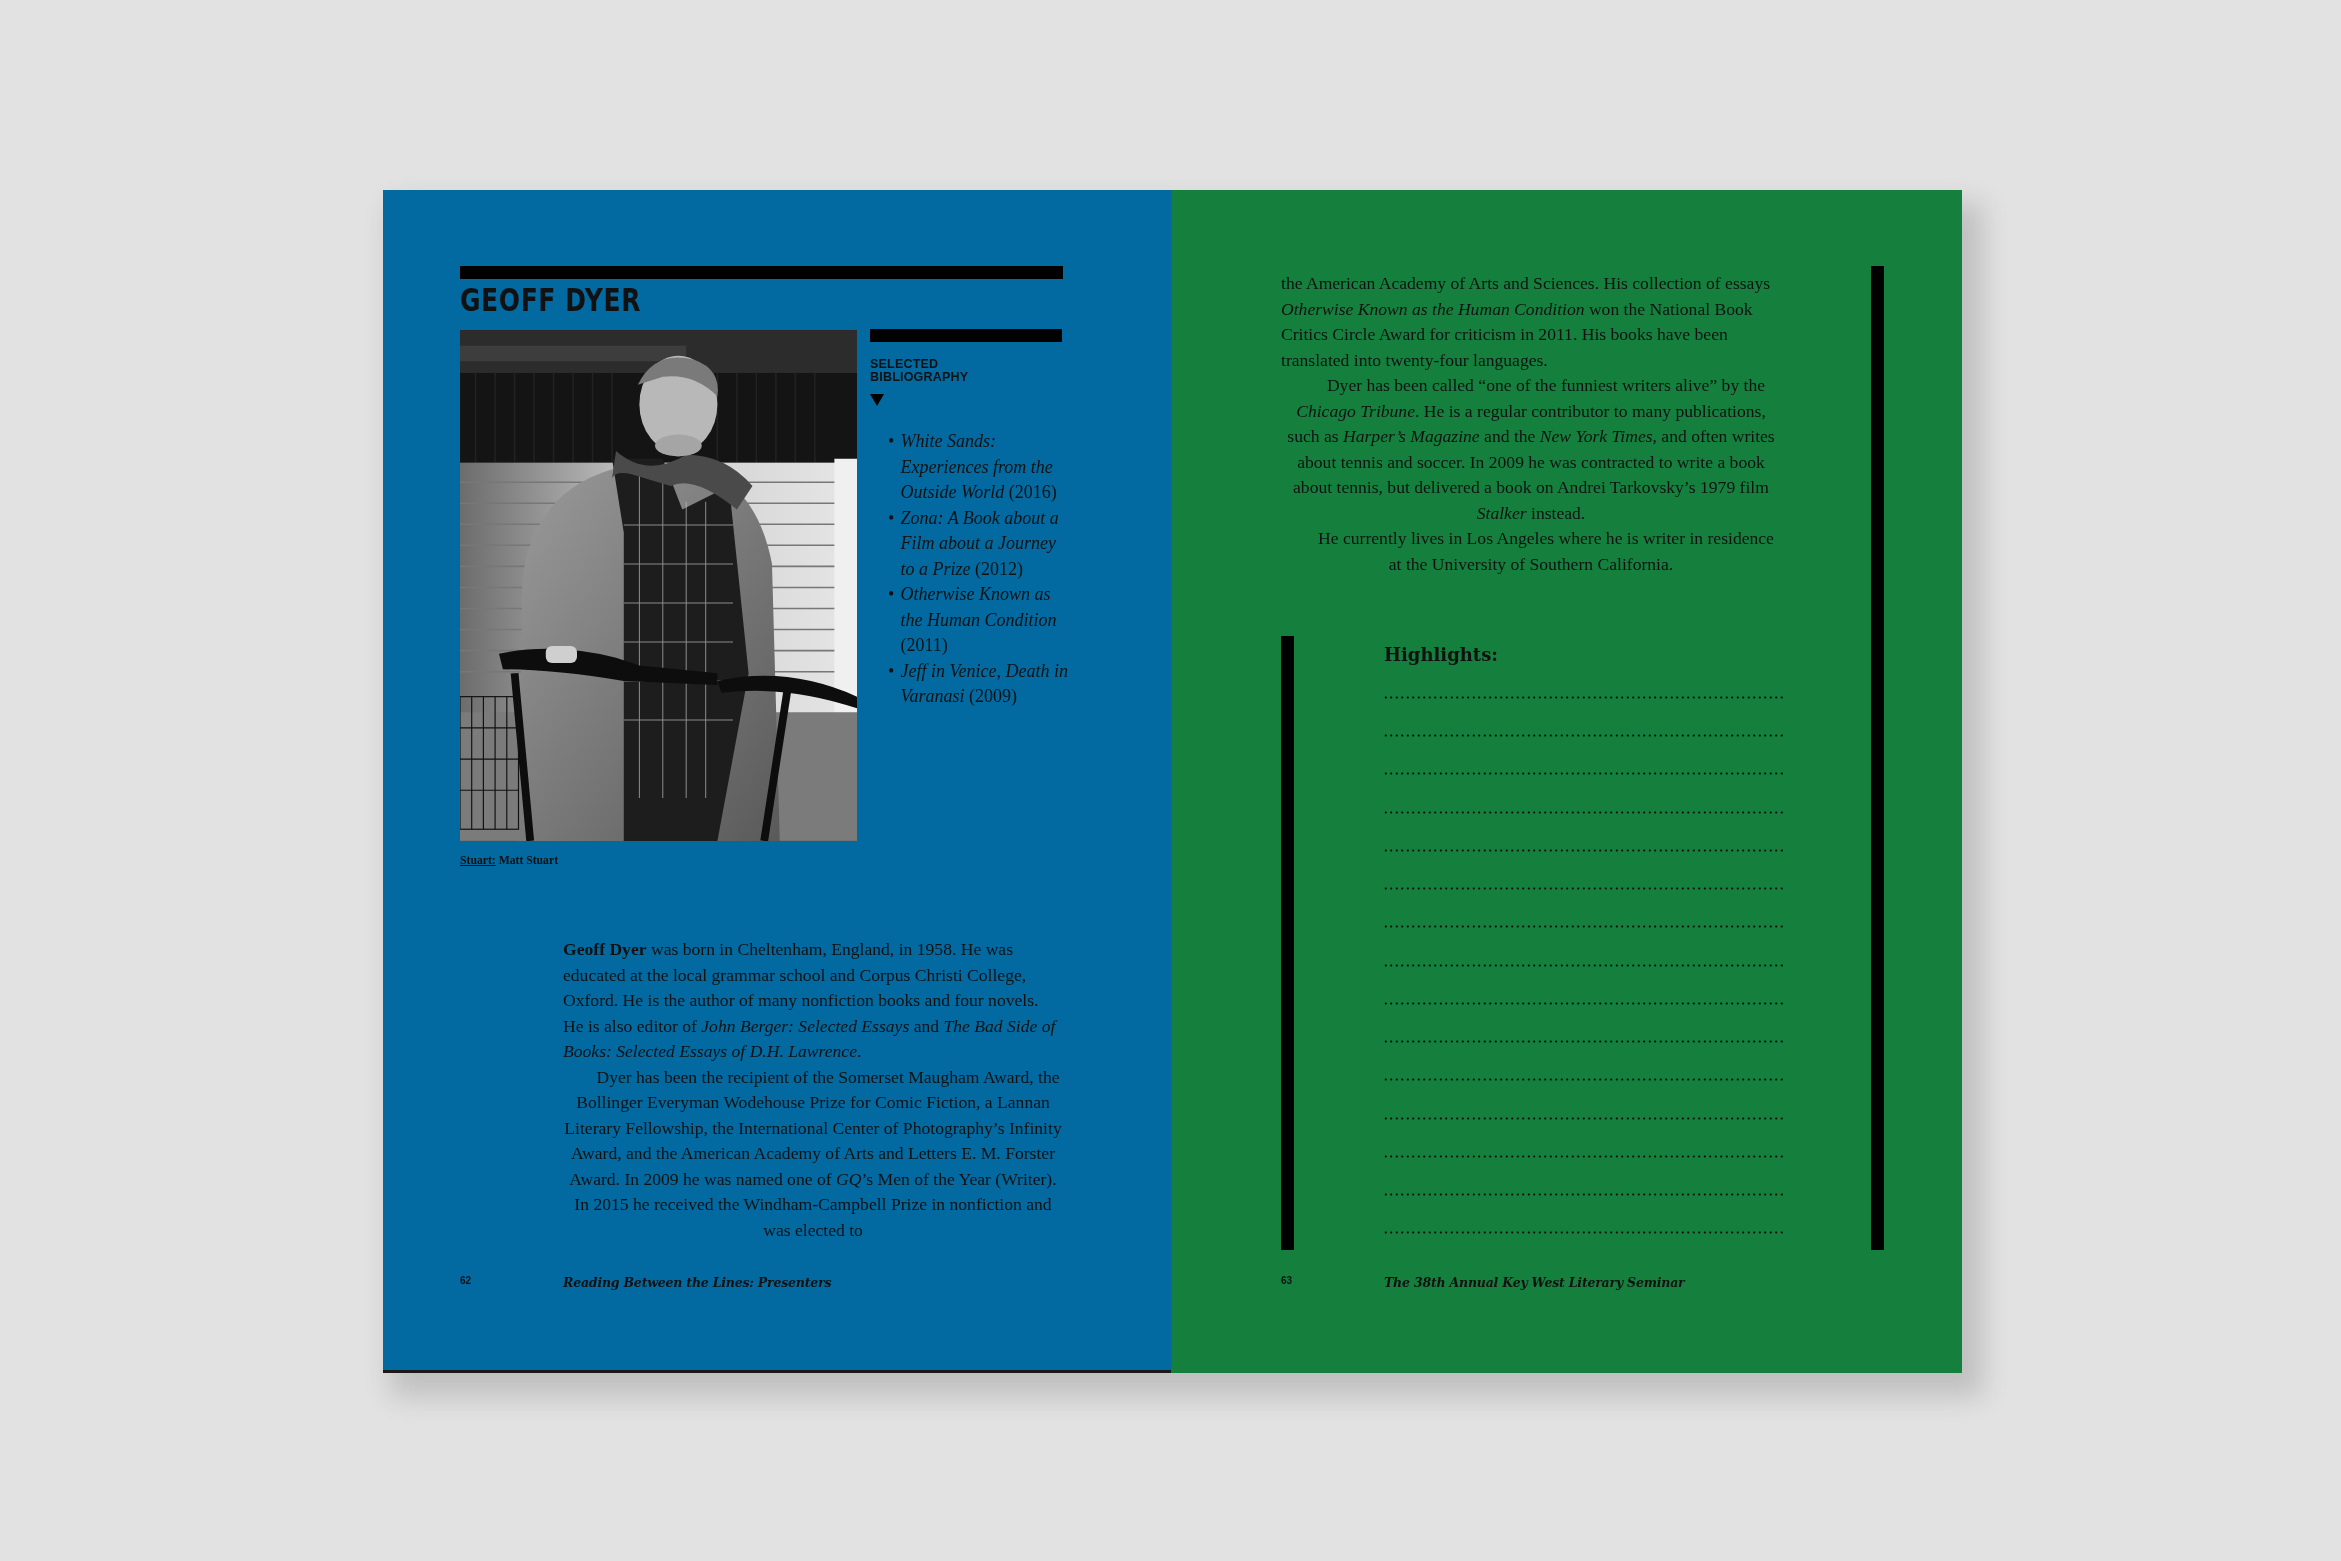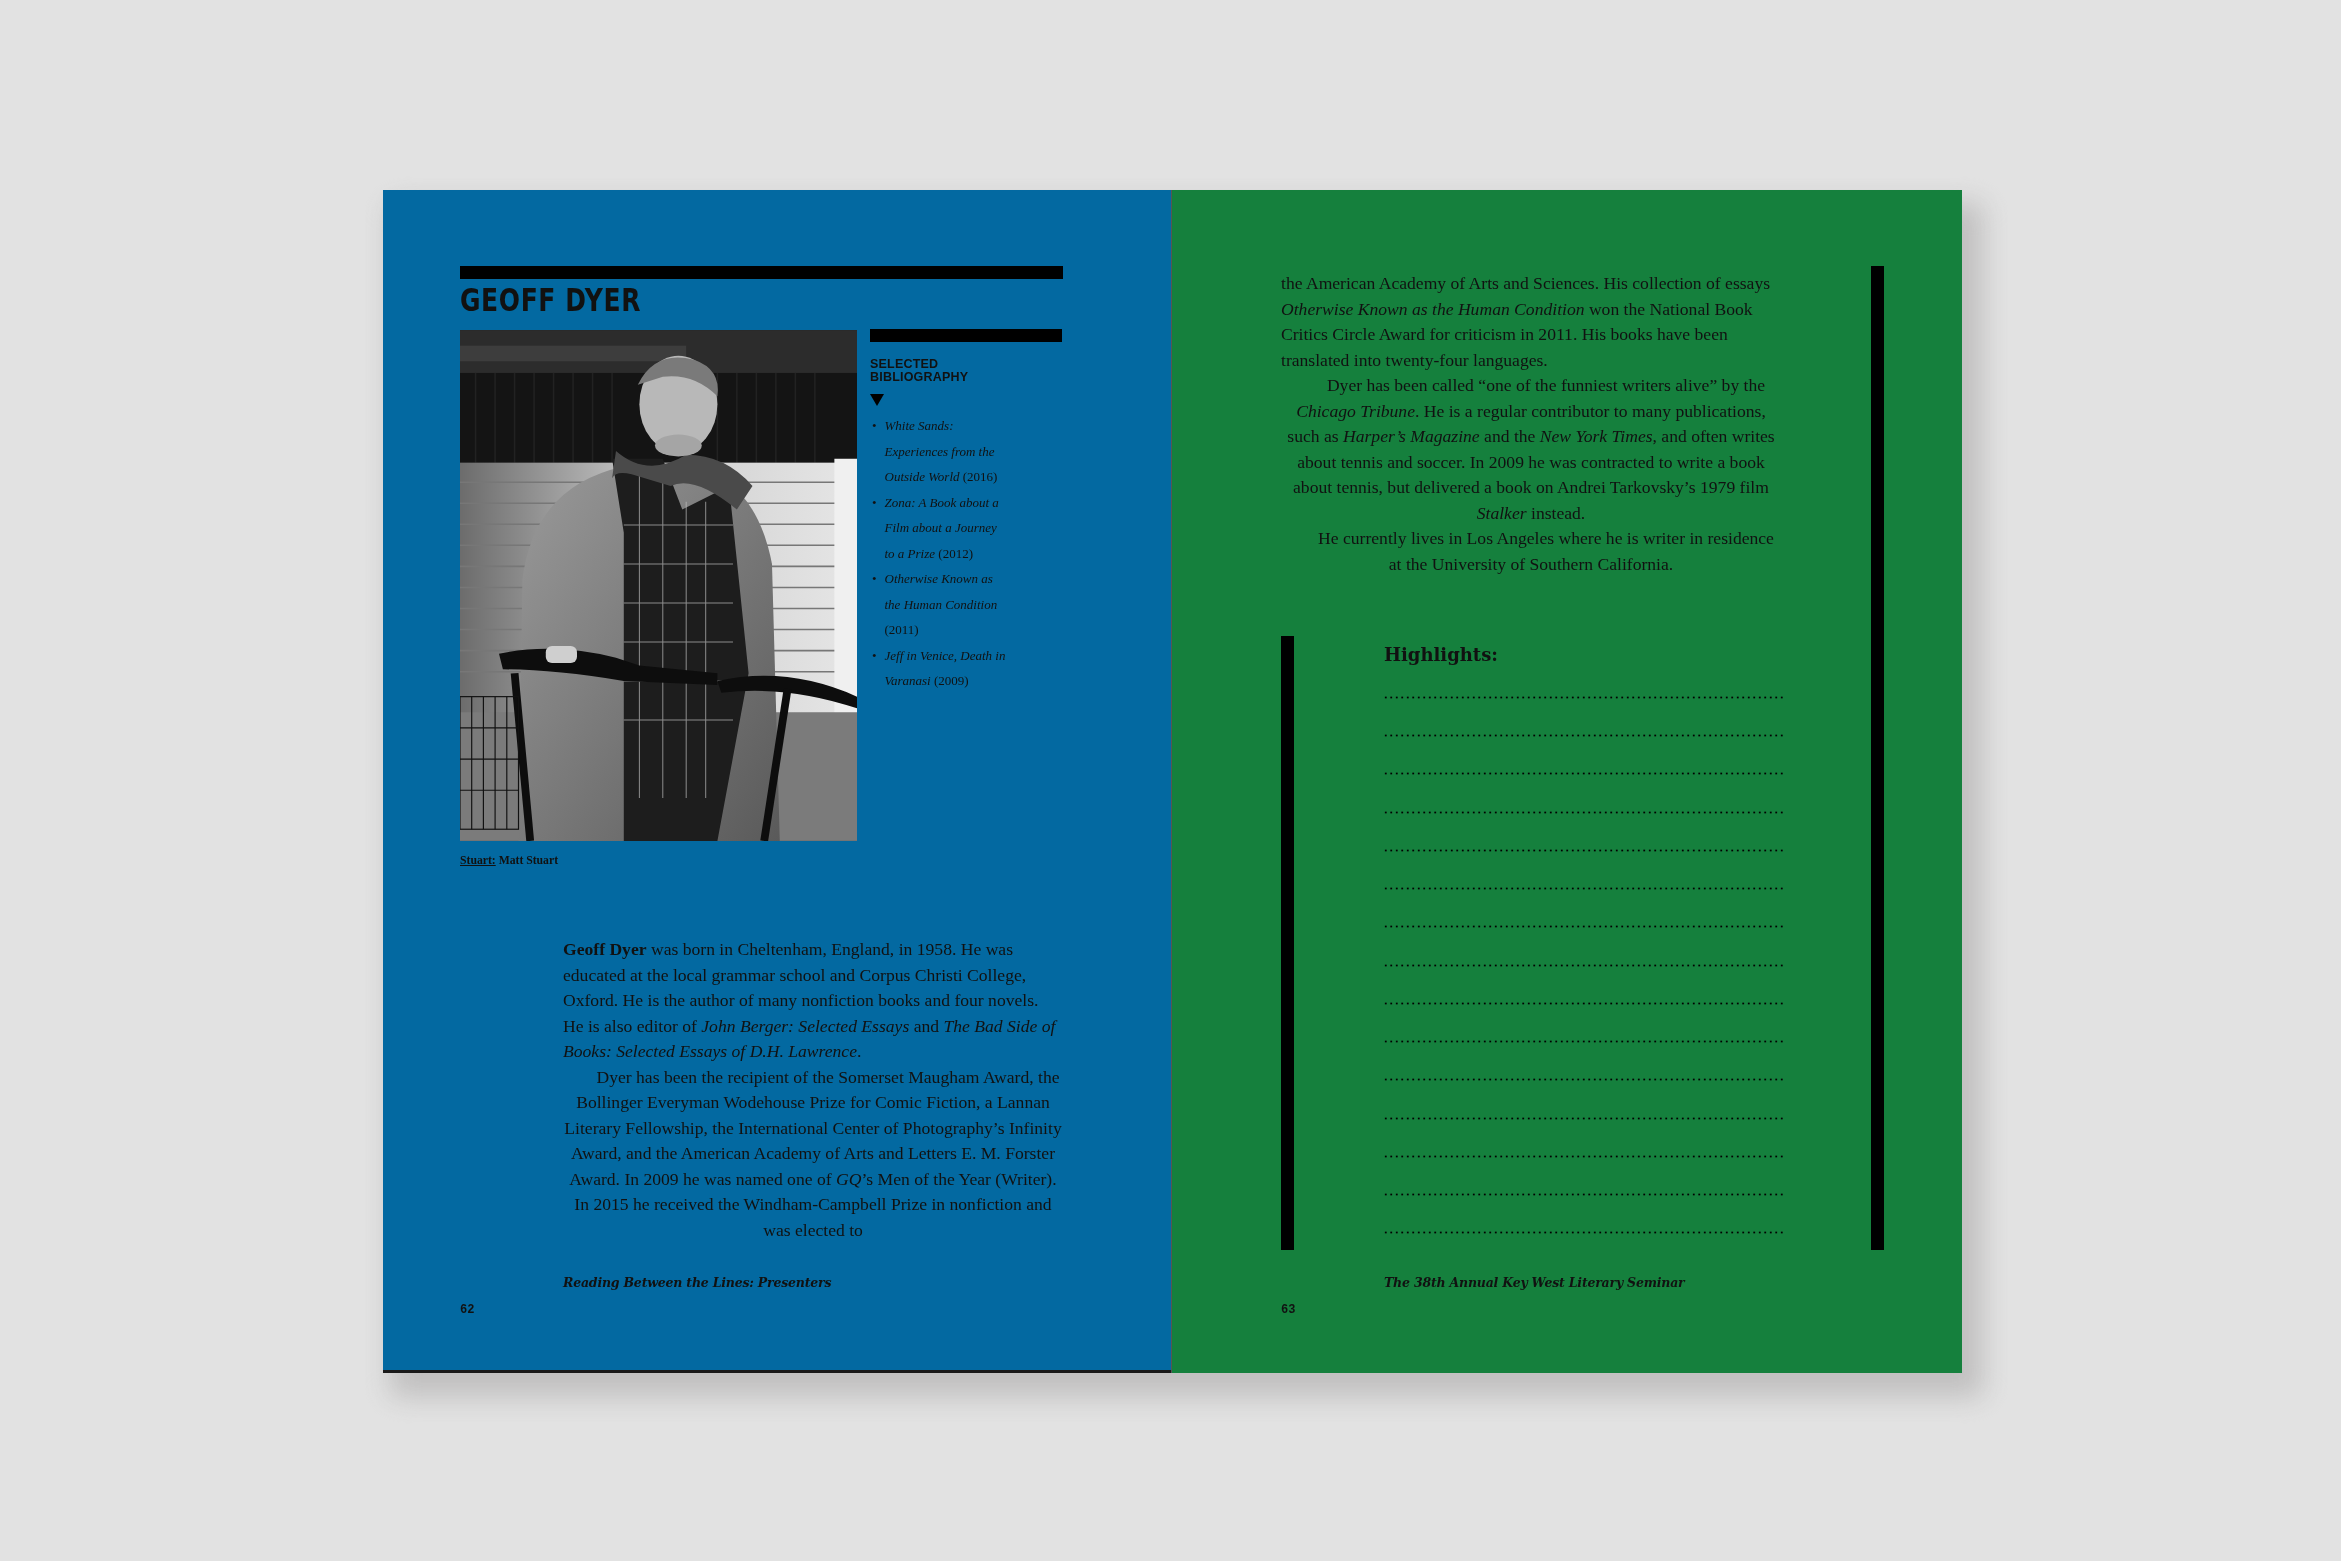--- a/index.html
+++ b/index.html
@@ -52,22 +52,22 @@
     font-family: Liberation Sans, sans-serif;
     font-weight: bold;
     font-size: 12.5px;
     line-height: 12.5px;
     letter-spacing: 0.2px;
   }
   .bib-arrow { position: absolute; left: 487px; top: 204px; width: 0; height: 0;
     border-left: 7px solid transparent; border-right: 7px solid transparent; border-top: 12.5px solid #000; }
   .bib-list {
     position: absolute; left: 489px; top: 223px; width: 195px;
-    list-style: none; margin: 0; padding: 0;
-    font-size: 13px; line-height: 25.5px;
+    list-style: none; margin: 16px; padding: 0;
+    font-size: 18px; line-height: 25.5px;
   }
   .bib-list li { position: relative; padding-left: 12.5px; }
   .bib-list li::before { content: "•"; position: absolute; left: 0; top: 0; font-style: normal; }
   .bib-list .t { font-style: italic; }
 
   .caption {
     position: absolute; left: 77px; top: 664px;
     font-size: 11.7px; font-weight: bold;
   }
   .caption .lbl { text-decoration: underline; }
@@ -77,24 +77,23 @@
     font-size: 17.6px;
     line-height: 25.5px;
     margin: 0;
   }
   .body-text p { margin: 0; }
   .body-text p.indent { text-indent: 30px; text-align: center; }
   .body-text i { font-style: italic; }
 
   .folio {
     position: absolute; top: 304px;
-    font-family: Liberation Mono, monospace;
-    font-weight: bold;
-    font-size: 12px;
-    margin-top: 28px;
+    font-family: Liberation Sans, sans-serif;
+    font-weight: bold;
+    font-size: 10px;
   }
   .runhead {
     position: absolute;
     font-family: "DejaVu Serif", serif;
     font-weight: bold;
     font-size: 12.5px;
     letter-spacing: -0.2px;
     font-style: italic;
   }
 

